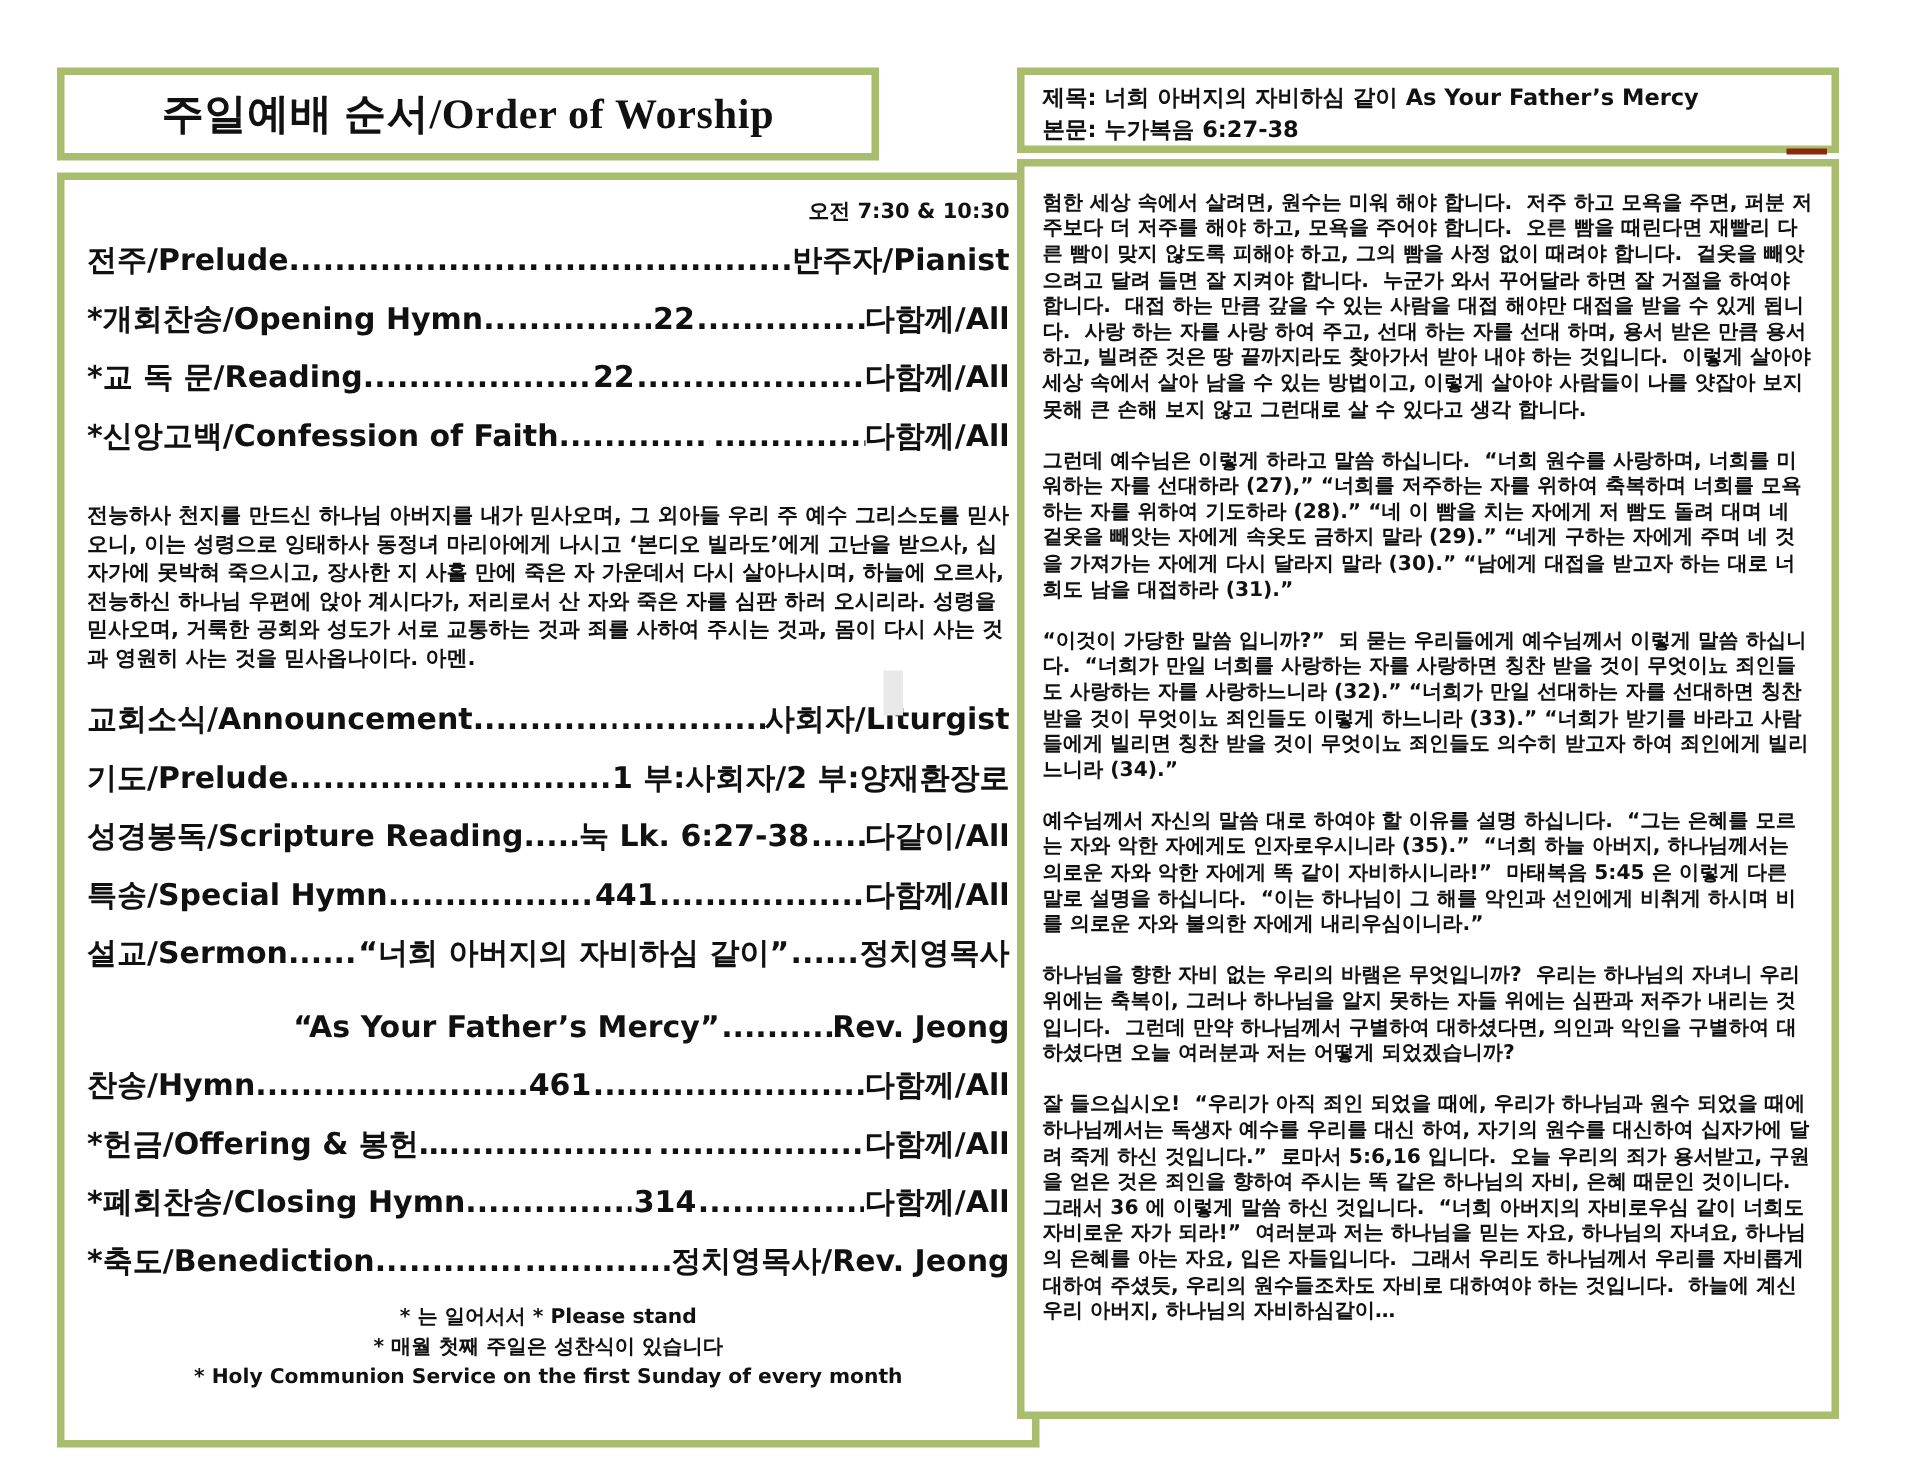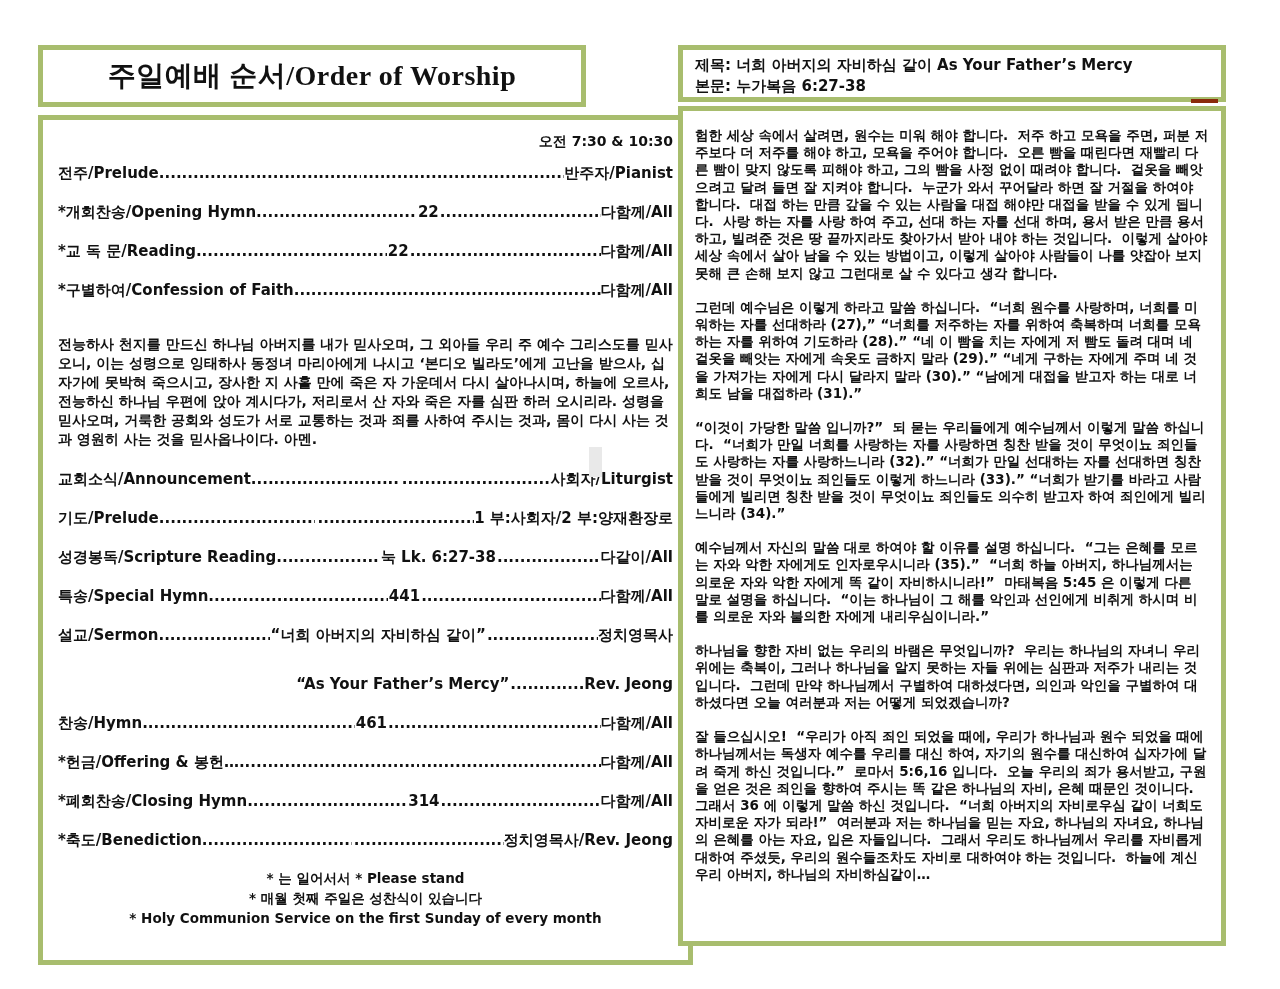--- a/index.html
+++ b/index.html
@@ -29,21 +29,21 @@
   .lp-body-box{
     position:absolute; left:38px; top:115px; width:655px; height:850px;
     border:5px solid var(--green); background:#fff;
     padding:12px 15px 8px 15px;
   }
   .service-time{
     text-align:right; font-weight:bold; font-size:14px; line-height:18px;
   }
   .order-line{
     display:flex; align-items:flex-end; white-space:nowrap;
-    font-weight:bold; font-size:15px; line-height:18px; margin-top:21px;
+    font-weight:bold; font-size:20px; line-height:18px; margin-top:21px;
   }
   .order-line .lbl{ flex:0 0 auto; }
   .order-line .mid{ flex:0 0 auto; padding:0 1px; }
   .order-line .rgt{ flex:0 0 auto; }
   .dots{
     flex:1 1 auto; min-width:0; overflow:hidden; white-space:nowrap;
   }
   .dots::before{
     content:"......................................................................................................................................................";
   }
@@ -111,21 +111,21 @@
       <span class="rgt">다함께/All</span>
   </div>
   <div class="order-line">
     <span class="lbl">*교 독 문/Reading</span>
       <span class="dots"></span>
       <span class="mid">22</span>
       <span class="dots"></span>
       <span class="rgt">다함께/All</span>
   </div>
   <div class="order-line">
-    <span class="lbl">*구별하여/Confession of Faith</span>
+    <span class="lbl">*신앙고백/Confession of Faith</span>
       <span class="dots"></span>
       <span class="mid"></span>
       <span class="dots"></span>
       <span class="rgt">다함께/All</span>
   </div>
 
   <div class="creed">전능하사 천지를 만드신 하나님 아버지를 내가 믿사오며, 그 외아들 우리 주 예수 그리스도를 믿사오니, 이는 성령으로 잉태하사 동정녀 마리아에게 나시고 ‘본디오 빌라도’에게 고난을 받으사, 십자가에 못박혀 죽으시고, 장사한 지 사흘 만에 죽은 자 가운데서 다시 살아나시며, 하늘에 오르사, 전능하신 하나님 우편에 앉아 계시다가, 저리로서 산 자와 죽은 자를 심판 하러 오시리라. 성령을 믿사오며, 거룩한 공회와 성도가 서로 교통하는 것과 죄를 사하여 주시는 것과, 몸이 다시 사는 것과 영원히 사는 것을 믿사옵나이다. 아멘.</div>
 
   <div class="order-line">
     <span class="lbl">교회소식/Announcement</span>

